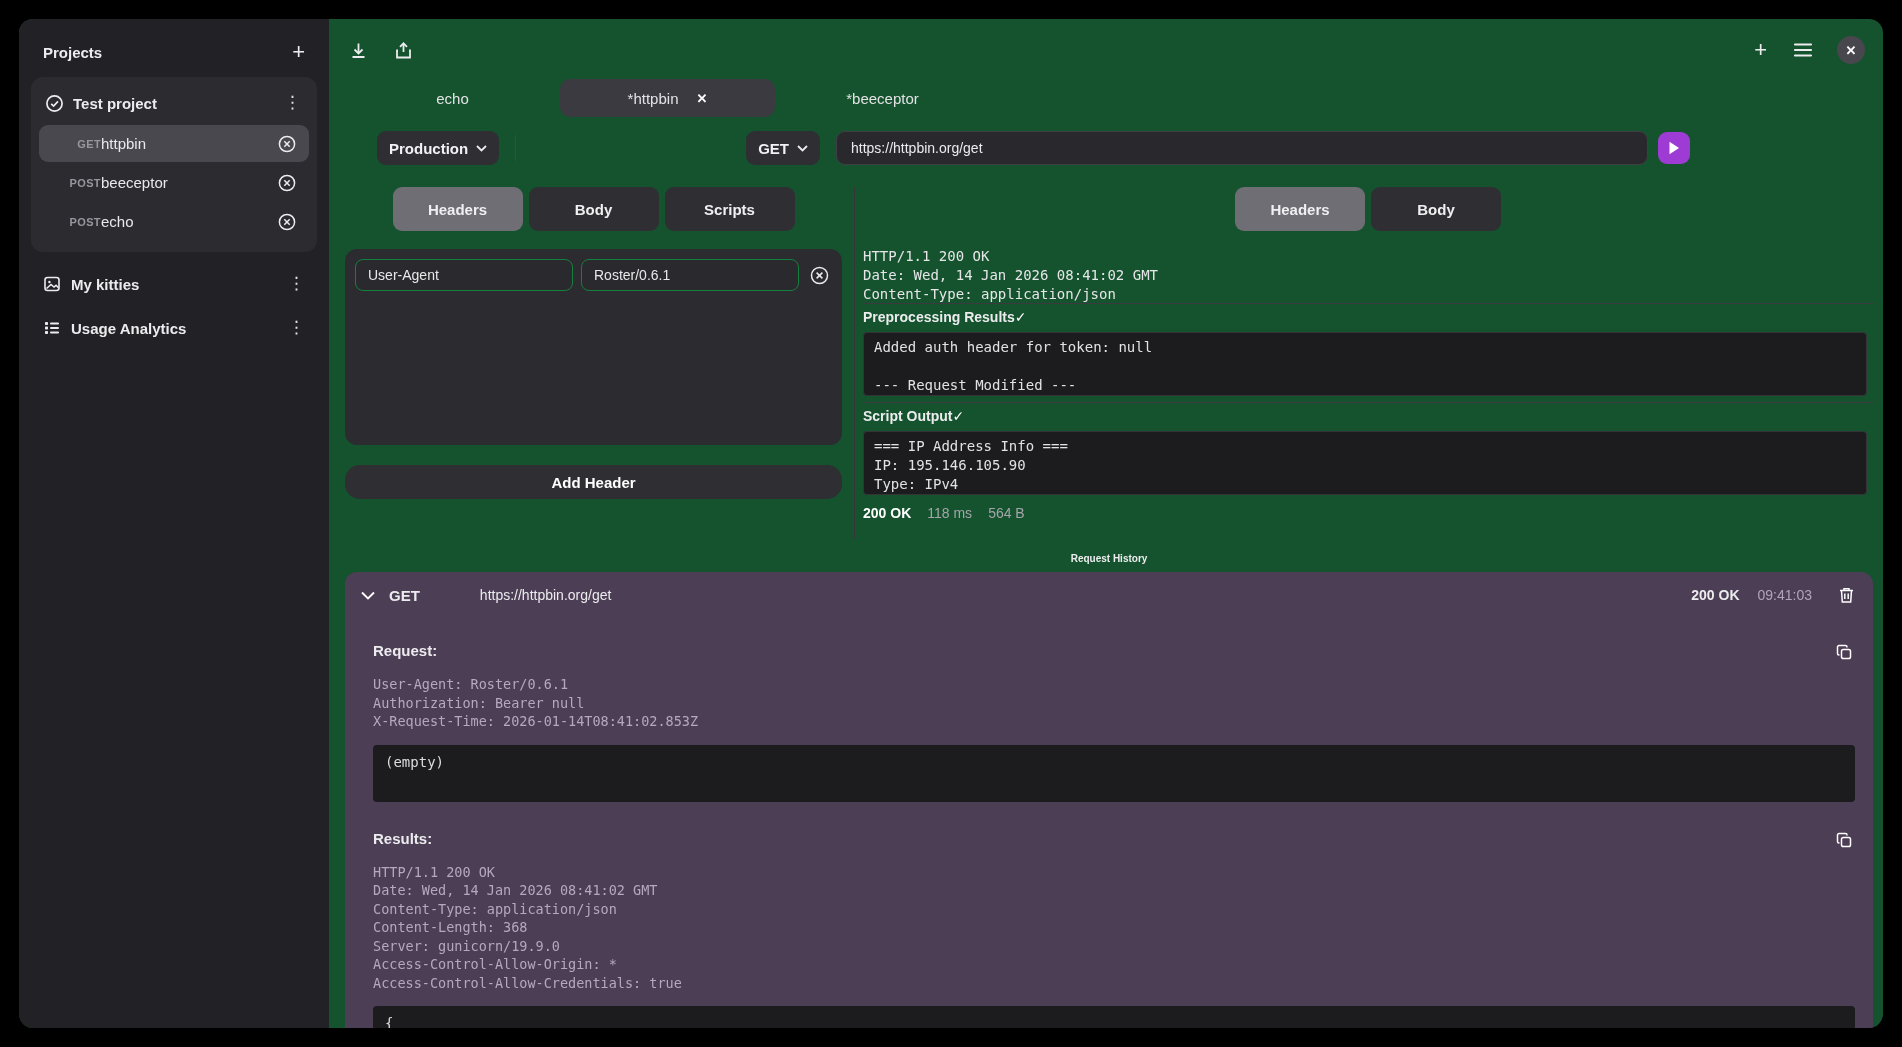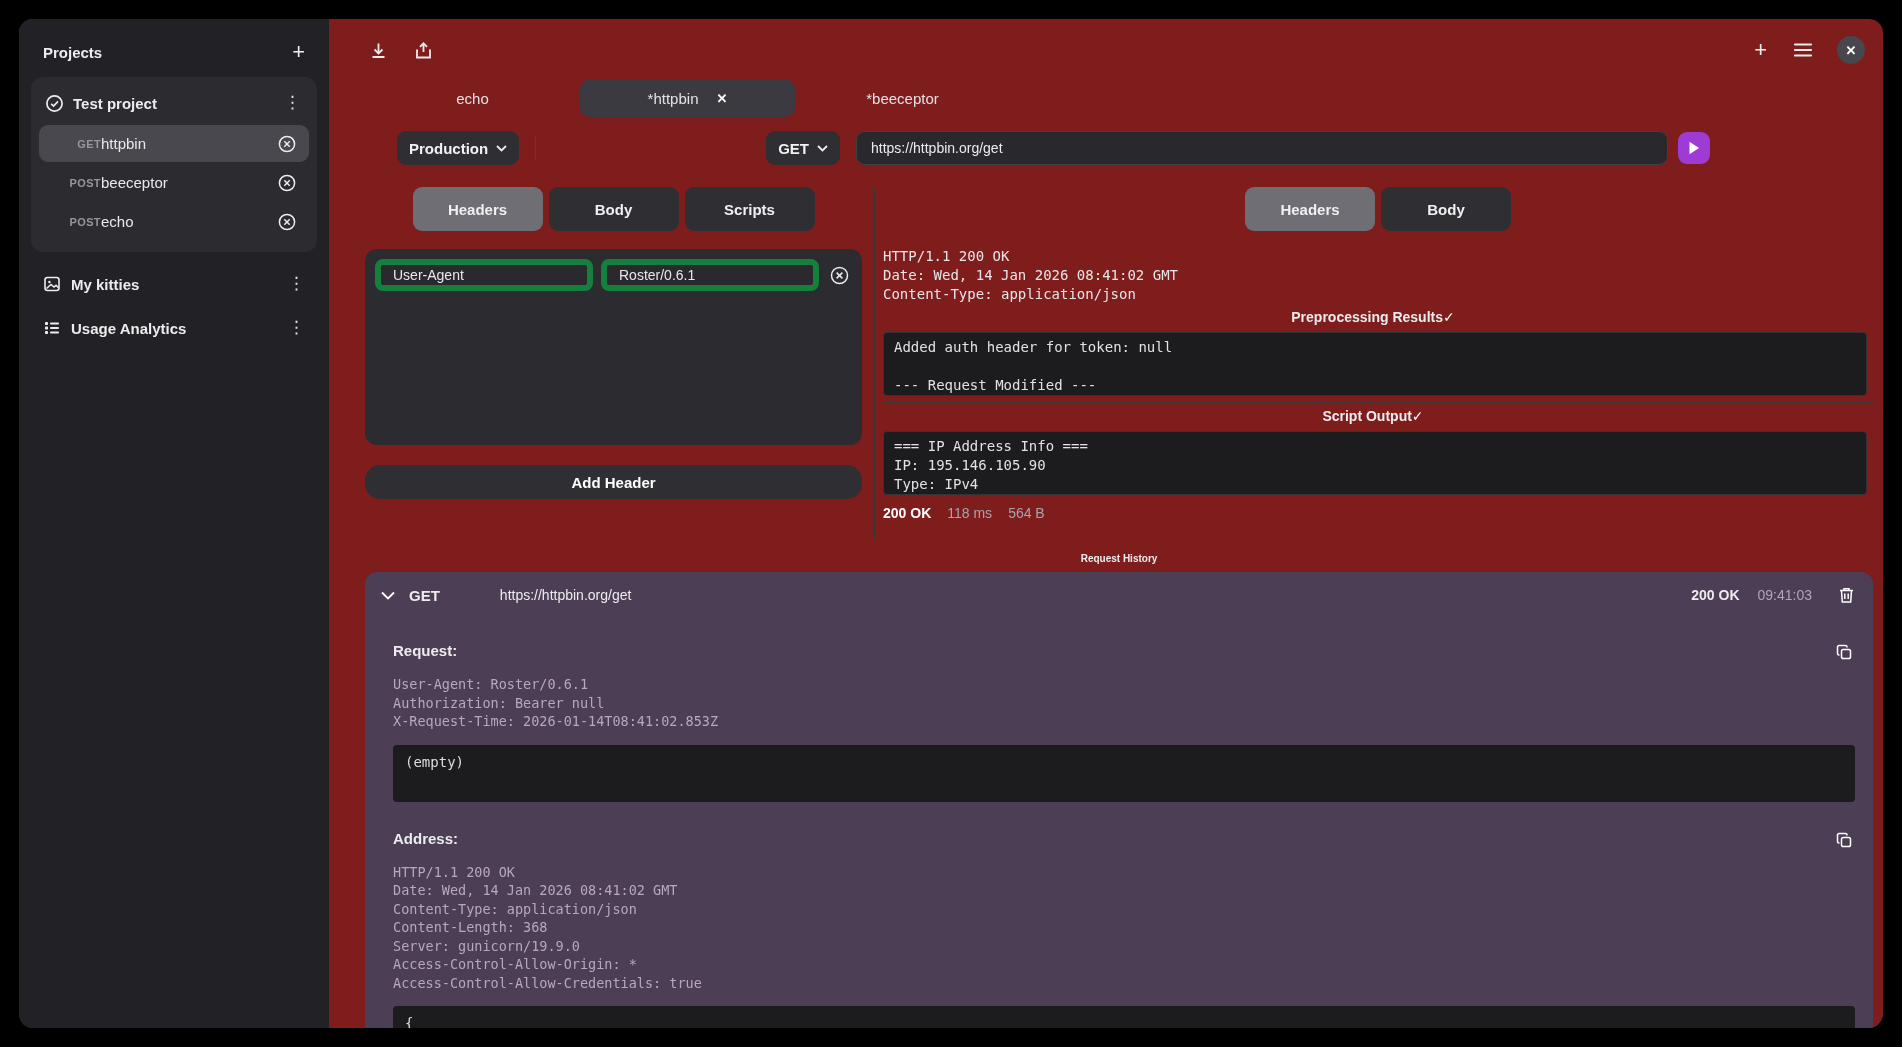--- a/index.html
+++ b/index.html
@@ -1,19 +1,19 @@
 <!DOCTYPE html>
 <html><head>
 <meta charset="utf-8">
 <style>
   * { margin:0; padding:0; box-sizing:border-box; }
   html,body { width:1902px; height:1047px; background:#000; overflow:hidden;
               font-family:"Liberation Sans", sans-serif; color:#ececef; }
   .window { position:absolute; left:19px; top:19px; width:1864px; height:1009px;
-            background:#7f1d1d; border-radius:14px; overflow:hidden; display:flex;gap:20px; }
+            background:#14532d; border-radius:14px; overflow:hidden; display:flex; }
 
   
   .sidebar { width:310px; flex-shrink:0; padding:16px 12px 0 12px; background:#222226; }
   .sb-head { display:flex; align-items:center; justify-content:space-between; padding:6px 10px 14px 12px; }
   .sb-title { font-size:15px; font-weight:bold; }
   .icon-btn { background:none; border:none; color:#ececef; cursor:pointer; display:flex;
               align-items:center; justify-content:center; padding:2px; }
   .glyph-plus { font-size:22px; line-height:18px; font-weight:400; }
   .glyph-kebab { font-size:17px; line-height:16px; color:#e0e0e4; letter-spacing:0; }
   .proj-card { background:#2b2b30; border-radius:12px; padding:8px 6px 10px 6px; margin-bottom:10px; }
@@ -52,30 +52,30 @@
   .left-panel { width:497px; flex-shrink:0; display:flex; flex-direction:column; }
   .right-panel { flex:1; border-left:1px solid #35353a; margin-left:12px; padding-left:8px;
                  display:flex; flex-direction:column; }
   .seg-tabs { display:flex; gap:6px; justify-content:center; }
   .seg { width:130px; height:44px; background:#2e2e33; border:none; border-radius:9px; color:#f0f0f2;
          font-size:15px; font-weight:bold; cursor:pointer; }
   .seg.active { background:#6e6e74; }
 
   .headers-card { background:#2b2b30; border-radius:12px; margin-top:18px; height:196px; padding:10px; }
   .hdr-row { display:flex; align-items:center; gap:8px; }
-  .hdr-input { flex:1; height:32px; background:#29292e; border:6px solid #15803d; border-radius:8px;
+  .hdr-input { flex:1; height:32px; background:#29292e; border:1px solid #15803d; border-radius:8px;
                color:#e8e8ea; font-size:14px; padding:0 12px; outline:none; min-width:0; }
   .add-header-btn { margin-top:20px; height:34px; background:#2e2e33; border:none; border-radius:15px;
                     color:#fff; font-size:15px; font-weight:bold; cursor:pointer; }
 
   .mono { font-family:"DejaVu Sans Mono", monospace; }
   .resp-preview { margin-top:16px; height:56px; overflow:hidden; font-size:14px; line-height:19px;
                   white-space:pre; color:#e6e6e9; }
   .section-bar { height:27px; border-top:1px solid #3a3a3f; display:flex; align-items:center;
-                 justify-content:center; padding-right:10px; }
+                 justify-content:flex-start; padding-right:10px; }
   .section-title { font-size:14px; font-weight:bold; }
   .checkmark { color:#fff; font-size:14px; }
   .section-box { background:#1c1c1f; border:1px solid #333338; border-radius:4px; margin:2px 6px 6px 0;
                  height:64px; overflow:hidden; padding:5px 10px; font-size:14px; line-height:19px;
                  white-space:pre; color:#e2e2e5; }
   .status-row { display:flex; align-items:center; gap:16px; margin-top:4px; font-size:14px; }
   .status-code { font-weight:bold; color:#fff; }
   .status-dim { color:#a5a5ab; }
 
   .history { flex:1; display:flex; flex-direction:column; margin-top:10px; min-height:0; }
@@ -346,21 +346,21 @@
                 <path d="M3.5 11 H3 A1.5 1.5 0 0 1 1.5 9.5 V3 A1.5 1.5 0 0 1 3 1.5 H9.5 A1.5 1.5 0 0 1 11 3 V3.5"></path>
               </svg>
             </button>
           </div>
           <div class="hist-mono mono">User-Agent: Roster/0.6.1
 Authorization: Bearer null
 X-Request-Time: 2026-01-14T08:41:02.853Z</div>
           <div class="dark-box empty-box mono">(empty)</div>
 
           <div class="label-row" style="margin-top:28px;">
-            <span class="bold-label">Address:</span>
+            <span class="bold-label">Results:</span>
             <button class="icon-btn">
               <svg class="ic" width="17" height="17" viewBox="0 0 17 17" fill="none" stroke="#ffffff" stroke-width="1.5">
                 <rect x="5.5" y="5.5" width="9" height="9" rx="1.8"></rect>
                 <path d="M3.5 11 H3 A1.5 1.5 0 0 1 1.5 9.5 V3 A1.5 1.5 0 0 1 3 1.5 H9.5 A1.5 1.5 0 0 1 11 3 V3.5"></path>
               </svg>
             </button>
           </div>
           <div class="hist-mono mono">HTTP/1.1 200 OK
 Date: Wed, 14 Jan 2026 08:41:02 GMT
 Content-Type: application/json

